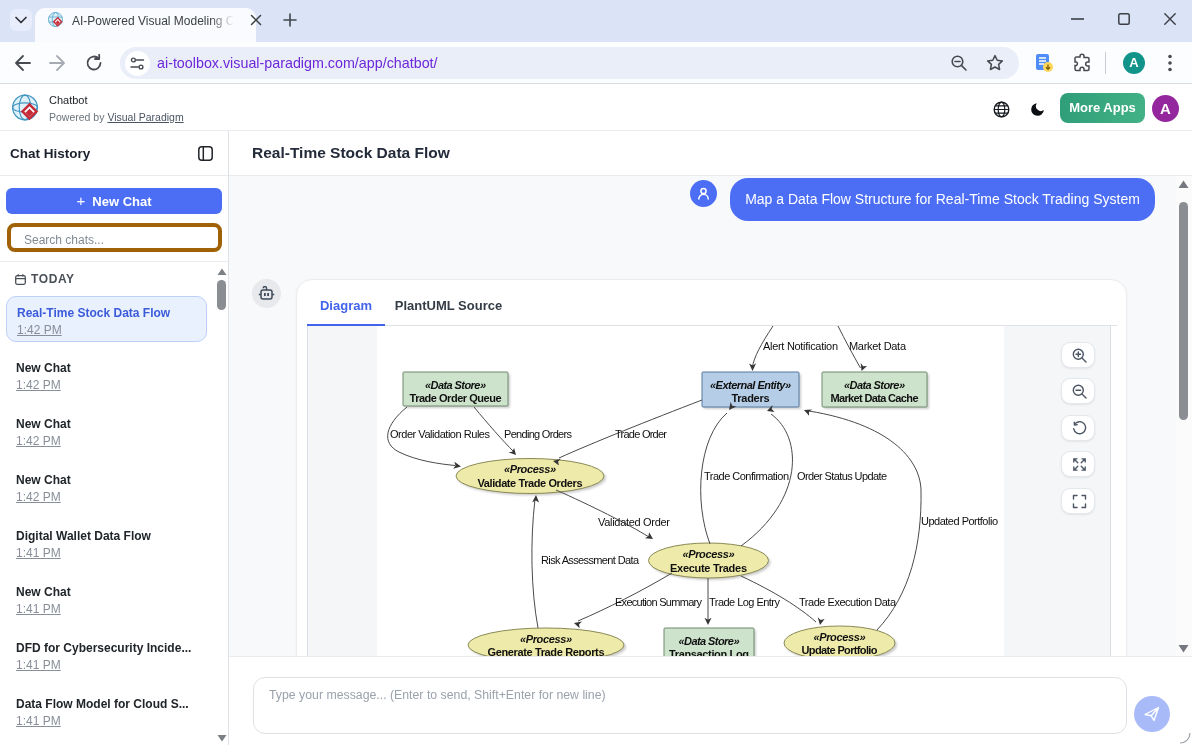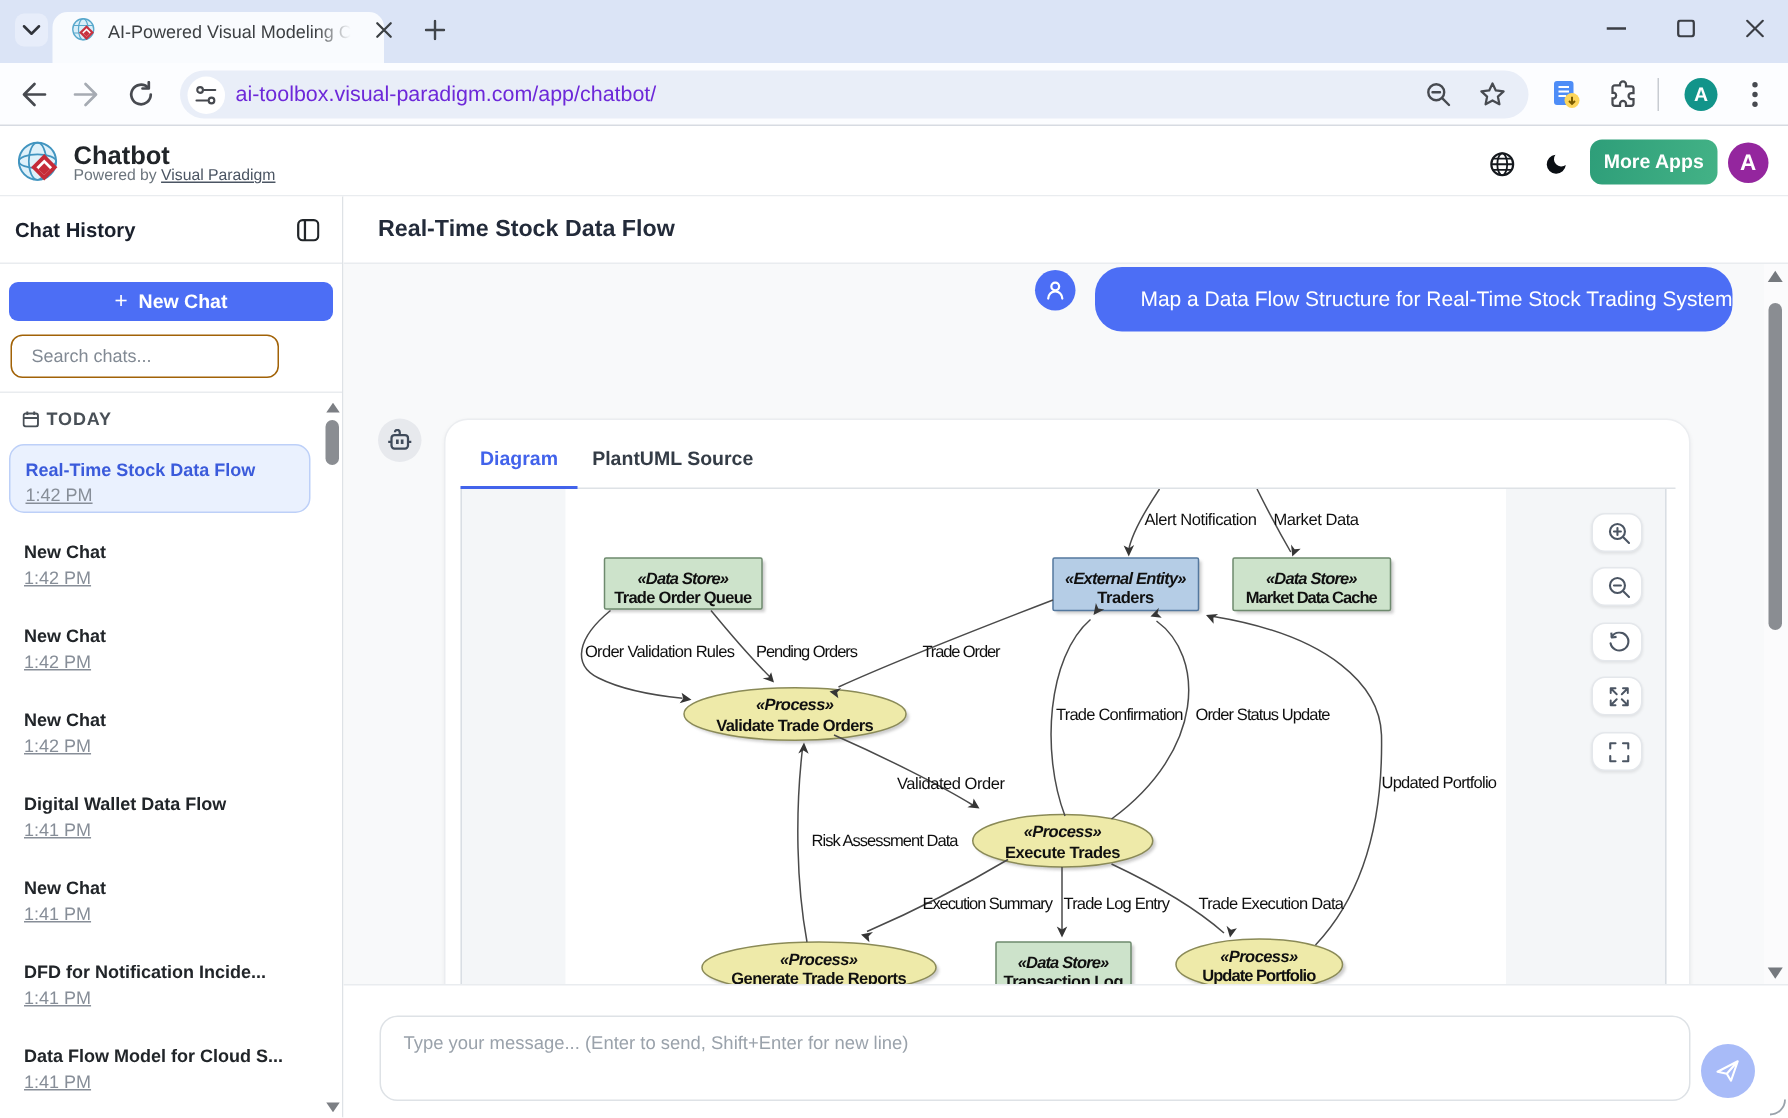--- a/index.html
+++ b/index.html
@@ -21,21 +21,21 @@
   #sb-head { position:absolute; left:0; top:0; width:228px; height:45px; border-bottom:1px solid #e9ecef; }
   .chatitem { position:absolute; left:6px; width:201px; height:46px; border-radius:10px; }
   .chatitem .t { position:absolute; left:10px; top:9px; font-size:12px; font-weight:bold; color:#212529; white-space:nowrap; }
   .chatitem .d { position:absolute; left:10px; top:26px; font-size:12px; color:#878e98;text-decoration:underline; }
 
   
   #maintitle { position:absolute; left:229px; top:131px; width:963px; height:45px; background:#fff; border-bottom:1px solid #e9ecef; }
   #chatarea { position:absolute; left:229px; top:176px; width:963px; height:480px; background:#f8f9fa; overflow:hidden; }
   #inputarea { position:absolute; left:229px; top:656px; width:963px; height:89px; background:#fff; border-top:1px solid #e9ecef; }
 
-  #bubble { position:absolute; left:501px; top:2px; width:425px; height:43px; background:#4c6ef5; border-radius:18px; color:#fff; font-size:14px; line-height:43px; text-align:right; }
+  #bubble { position:absolute; left:501px; top:2px; width:425px; height:43px; background:#4c6ef5; border-radius:18px; color:#fff; font-size:14px; line-height:43px; text-align:center; }
   #card { position:absolute; left:67px; top:103px; width:831px; height:560px; background:#fff; border:1px solid #ebedf0; border-radius:16px; box-shadow:0 1px 3px rgba(0,0,0,.05); }
 
   .zbtn { position:absolute; left:764px; width:34px; height:26px; background:#fff; border:1px solid #e4e7eb; border-radius:9px; box-shadow:0 1px 2px rgba(0,0,0,.08); }
 
   .scrth { position:absolute; background:#909399; border-radius:5px; }
 </style>
 </head>
 <body>
 <div id="page">
 
@@ -125,21 +125,21 @@
     <svg class="abs" style="left:12px;top:9px" width="28" height="28" viewBox="0 0 28 28">
       <circle cx="13" cy="13.5" r="12.4" fill="#dff1fa" stroke="#4295c0" stroke-width="1.3"></circle>
       <ellipse cx="13" cy="13.5" rx="5.8" ry="12.4" fill="none" stroke="#4295c0" stroke-width="1.1"></ellipse>
       <ellipse cx="13" cy="13.5" rx="12.4" ry="4.6" fill="none" stroke="#4295c0" stroke-width="1.1"></ellipse>
       <g transform="rotate(45 17.5 17.5)">
         <rect x="11.3" y="11.3" width="12.4" height="12.4" fill="#c52b38"></rect>
         <rect x="13.8" y="13.8" width="7.4" height="7.4" fill="#fff"></rect>
         <rect x="15.6" y="15.6" width="5.6" height="5.6" fill="#c52b38"></rect>
       </g>
     </svg>
-    <div class="abs" style="left:49px;top:9px;font-size:17px;font-weight:bold;color:#212529;">Chatbot</div>
+    <div class="abs" style="left:49px;top:9px;font-size:11px;font-weight:normal;color:#212529;">Chatbot</div>
     <div class="abs" style="left:49px;top:26px;font-size:10.5px;color:#6c757d;">Powered by <span style="color:#4b5563;text-decoration:underline;">Visual Paradigm</span></div>
     <svg class="abs" style="left:993px;top:16px" width="17" height="17" viewBox="0 0 17 17">
         <circle cx="8.5" cy="8.5" r="7.3" fill="none" stroke="#15191e" stroke-width="1.4"></circle>
         <ellipse cx="8.5" cy="8.5" rx="3.3" ry="7.3" fill="none" stroke="#15191e" stroke-width="1.2"></ellipse>
         <path d="M1.2 8.5 H15.8 M2.2 4.8 H14.8 M2.2 12.2 H14.8" stroke="#15191e" stroke-width="1.2" fill="none"></path>
       </svg>
     <svg class="abs" style="left:1029px;top:16px" width="17" height="17" viewBox="0 0 24 24">
         <path d="M21 12.79 A9 9 0 1 1 11.21 3 A7 7 0 0 0 21 12.79 Z" fill="#0b0f14"></path>
       </svg>
     <div class="abs" style="left:1060px;top:8px;width:85px;height:30px;border-radius:8px;background:linear-gradient(100deg,#2e9e79,#43b286);color:#fff;font-size:13px;font-weight:bold;text-align:center;line-height:30px;">More Apps</div>
@@ -148,21 +148,21 @@
 
   <div id="sidebar">
     <div id="sb-head">
       <div class="abs" style="left:10px;top:15px;font-size:13.5px;font-weight:bold;color:#1a202c;">Chat History</div>
       <svg class="abs" style="left:198px;top:15px" width="15" height="15" viewBox="0 0 15 15">
           <rect x="0.8" y="0.8" width="13.4" height="13.4" rx="3" fill="none" stroke="#212529" stroke-width="1.5"></rect>
           <path d="M5.3 0.8 V14.2" stroke="#212529" stroke-width="1.5"></path>
         </svg>
     </div>
     <div class="abs" style="left:6px;top:57px;width:216px;height:26px;background:#4c6ef5;border-radius:6px;color:#fff;font-size:13px;font-weight:bold;text-align:center;line-height:26px;"><span style="font-weight:400;font-size:15px;">+</span>&nbsp;&nbsp;New Chat</div>
-    <div class="abs" style="left:7px;top:92px;width:179px;height:29px;border:1px solid #a16207;border-radius:8px;background:#fff;font-size:12px;color:#828a94;line-height:27px;padding-left:13px;">Search chats...</div>
+    <div class="abs" style="left:7px;top:92px;width:215px;height:29px;border:4px solid #a16207;border-radius:8px;background:#fff;font-size:12px;color:#828a94;line-height:27px;padding-left:13px;">Search chats...</div>
     <div class="abs" style="left:0;top:130px;width:228px;height:1px;background:#e9ecef;"></div>
 
     <div class="abs" style="left:0;top:131px;width:228px;height:483px;overflow:hidden;">
       <svg class="abs" style="left:15px;top:12px" width="11" height="11" viewBox="0 0 11 11">
           <rect x="0.7" y="1.7" width="9.6" height="8.6" rx="1.5" fill="none" stroke="#495057" stroke-width="1.3"></rect>
           <path d="M0.7 4.6 H10.3 M3.2 0.3 V2.6 M7.8 0.3 V2.6" stroke="#495057" stroke-width="1.3"></path>
         </svg>
       <div class="abs" style="left:31px;top:10px;font-size:12px;font-weight:bold;color:#495057;letter-spacing:0.6px;">TODAY</div>
 
       <div class="chatitem" style="top:34px;background:#eaf1fe;border:1px solid #bdd0f8;">
@@ -183,21 +183,21 @@
         </div>
       <div class="chatitem" style="top:258px;">
           <div class="t">Digital Wallet Data Flow</div>
           <div class="d">1:41 PM</div>
         </div>
       <div class="chatitem" style="top:314px;">
           <div class="t">New Chat</div>
           <div class="d">1:41 PM</div>
         </div>
       <div class="chatitem" style="top:370px;">
-          <div class="t">DFD for Notification Incide...</div>
+          <div class="t">DFD for Cybersecurity Incide...</div>
           <div class="d">1:41 PM</div>
         </div>
       <div class="chatitem" style="top:426px;">
           <div class="t">Data Flow Model for Cloud S...</div>
           <div class="d">1:41 PM</div>
         </div>
     </div>
 
     <svg class="abs" style="left:217px;top:137px" width="10" height="8" viewBox="0 0 10 8">
         <path d="M5 0.5 L9.5 7 H0.5 Z" fill="#7c7f84"></path>

